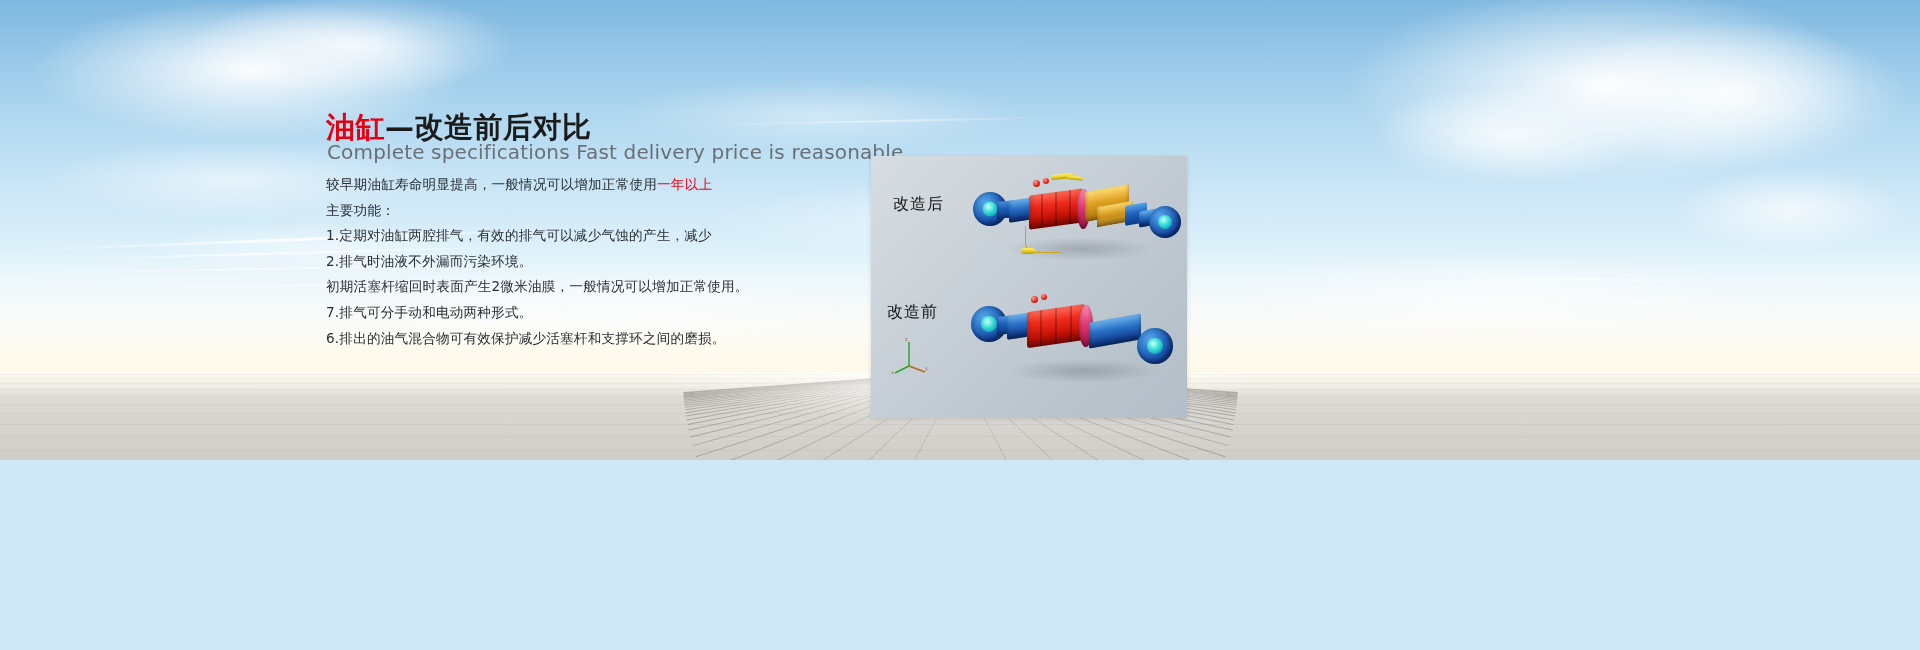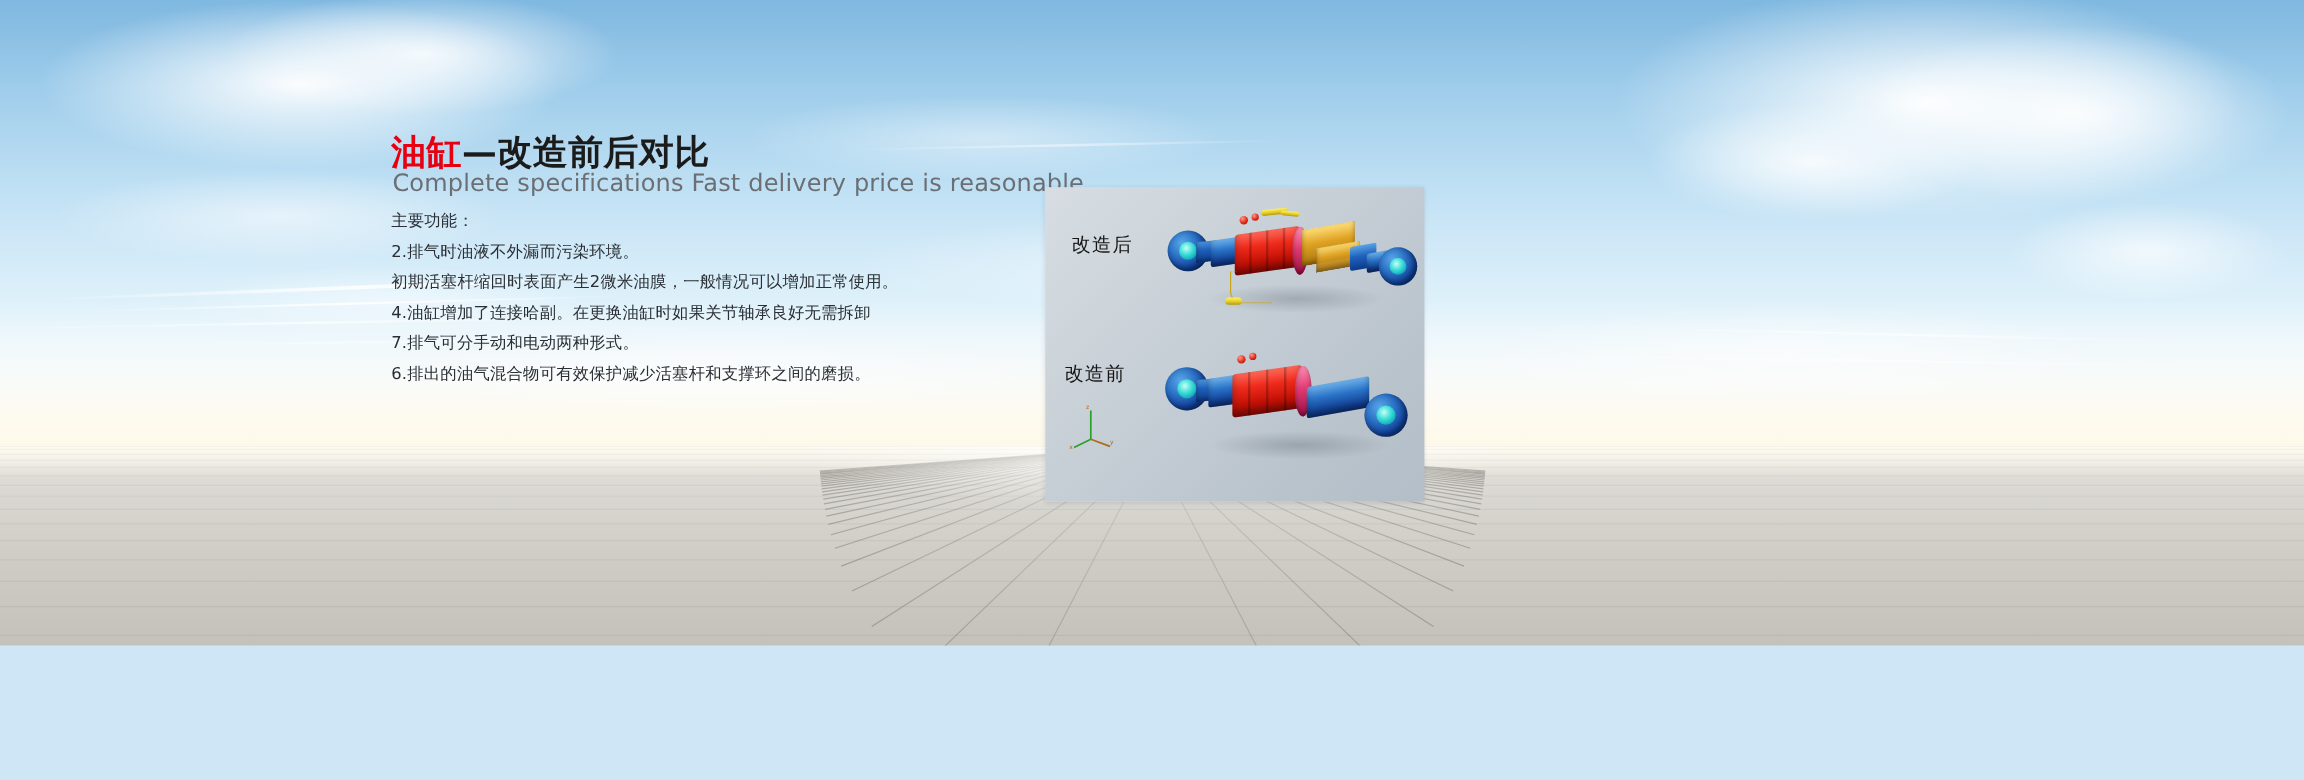--- a/index.html
+++ b/index.html
@@ -1,21 +1,21 @@
 <!DOCTYPE html>
 <html><head>
 <meta charset="utf-8">
 <style>
   html,body{margin:0;padding:0;}
   body{
     width:1920px;height:650px;overflow:hidden;
     font-family:"DejaVu Sans","Liberation Sans",sans-serif;
     background:#cfe6f6;
   }
-  #stage{position:relative;width:1920px;height:538px;overflow:hidden;}
+  #stage{position:relative;width:1920px;height:460px;overflow:hidden;}
 
   
   .sky{
     position:absolute;left:0;top:0;width:1920px;height:372px;
     background:
       linear-gradient(to bottom,
         #7fb8e0 0%, #8cc0e4 8%, #9ccbea 18%, #aed6ef 30%,
         #bfe0f4 42%, #cfe8f7 54%, #dcf0fa 66%, #e9f5fb 76%,
         #f3f6f2 86%, #faf6e6 94%, #f8f1dc 100%);
   }
@@ -265,24 +265,25 @@
 
   <div class="content">
 
     <div class="title">
       <span class="red">油缸</span><span>—改造前后对比</span>
     </div>
 
     <div class="subtitle">Complete specifications Fast delivery price is reasonable</div>
 
     <div class="body" id="body-lines">
+        <p><span>较早期油缸寿命明显提高，一般情况可以增加正常使用</span><span class="red">一年以上</span></p>
         <p><span>主要功能：</span></p>
+        <p><span>1.定期对油缸两腔排气，有效的排气可以减少气蚀的产生，减少</span></p>
         <p><span>2.排气时油液不外漏而污染环境。</span></p>
         <p><span>初期活塞杆缩回时表面产生2微米油膜，一般情况可以增加正常使用。</span></p>
-        <p><span>4.油缸增加了连接哈副。在更换油缸时如果关节轴承良好无需拆卸</span></p>
         <p><span>7.排气可分手动和电动两种形式。</span></p>
         <p><span>6.排出的油气混合物可有效保护减少活塞杆和支撑环之间的磨损。</span></p>
       </div>
 
     <div class="panel">
 
       <div class="lbl lbl-after">改造后</div>
       <div class="lbl lbl-before">改造前</div>
 
       <div class="assembly asm-after">

